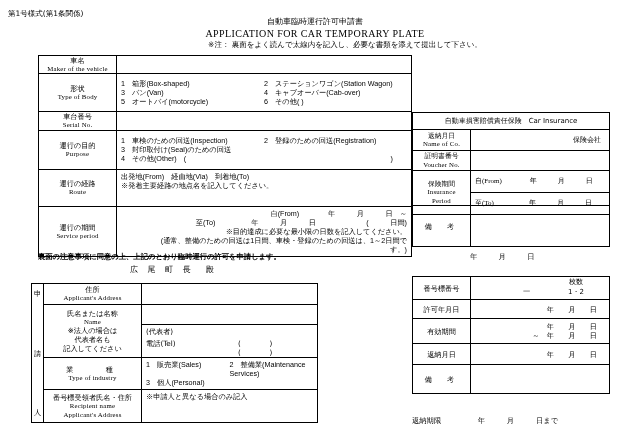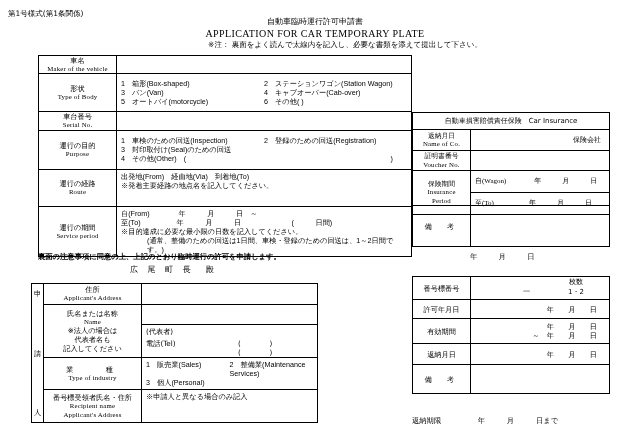--- a/index.html
+++ b/index.html
@@ -186,21 +186,21 @@
           <div>出発地(From)　経由地(Via)　到着地(To)</div>
           <div>※発着主要経路の地点名を記入してください。</div>
         </td>
       </tr>
 
       <tr>
         <td class="lbl" style="height:40px;">
           <span>運行の期間</span>
           <span class="e">Service period</span>
         </td>
-        <td class="cellpad opt" style="vertical-align:top;">
+        <td class="cellpad opt" style="vertical-align:top;text-align:right;">
           <div>自(From)　　　　年　　　月　　　日　～</div>
           <div>至(To)　　　　　年　　　月　　　日　　　　　　　(　　　日間)</div>
           <div>※目的達成に必要な最小限の日数を記入してください。</div>
           <div style="padding-left:26px;">(通常、整備のための回送は1日間、車検・登録のための回送は、1～2日間です。)</div>
         </td>
       </tr>
     </tbody>
   </table>
 
   <table id="tbl-insurance">
@@ -225,21 +225,21 @@
           <span class="e">Voucher No.</span>
         </td>
         <td class="cellpad"></td>
       </tr>
       <tr>
         <td class="lbl" rowspan="2" style="height:34px;">
           <span>保険期間</span>
           <span class="e">Insurance</span>
           <span class="e">Period</span>
         </td>
-        <td class="cellpad" style="height:17px;">自(Wagon)　　　　年　　　月　　　日</td>
+        <td class="cellpad" style="height:17px;">自(From)　　　　年　　　月　　　日</td>
       </tr>
       <tr>
         <td class="cellpad" style="height:17px;">至(To)　　　　　年　　　月　　　日</td>
       </tr>
     </tbody>
   </table>
 
   <table id="tbl-remarks-top">
     <colgroup>
         <col class="c1">

